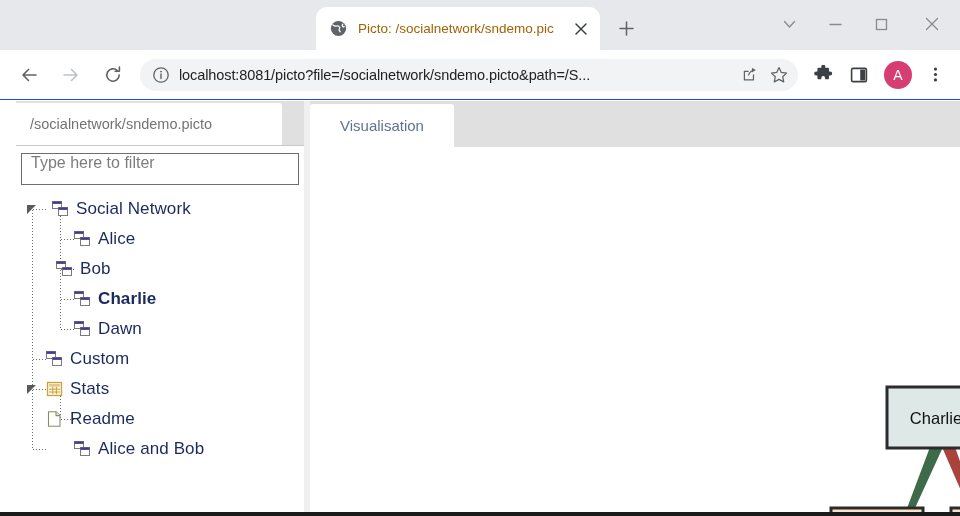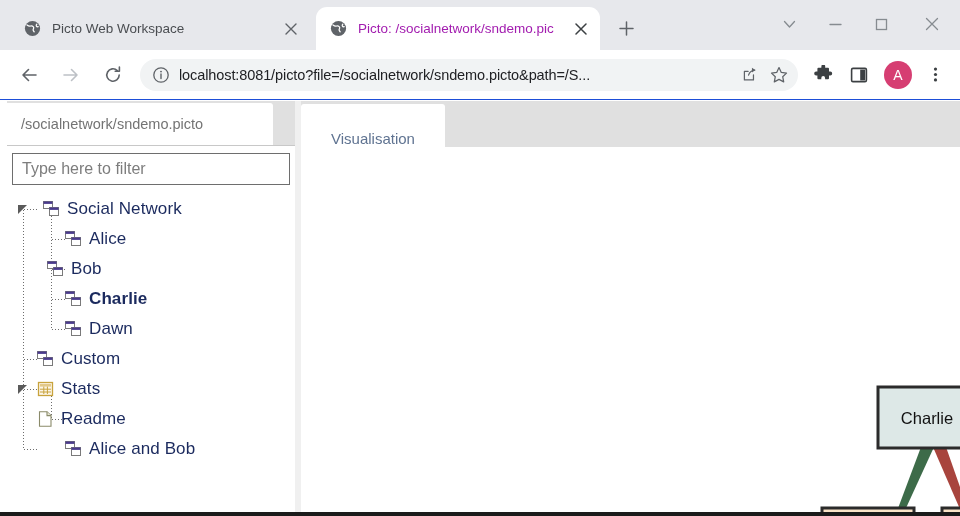--- a/index.html
+++ b/index.html
@@ -35,21 +35,21 @@
     border-top-left-radius: 11px; border-top-right-radius: 11px;
   }
   .tab .favicon {
     width: 17px; height: 17px; margin-left: 14px; flex: 0 0 auto;
     position: relative;
   }
   .favicon svg { display:block; }
   .tab .tab-title {
     margin-left: 11px;
     font-size: 13.5px;
-    color: #a21caf;
+    color: #a16207;
     white-space: nowrap;
     overflow: hidden;
     flex: 1 1 auto;
   }
   .tab.inactive .tab-title { color: #4a4d51; }
   .tab .tab-close {
     width: 22px; height: 22px; margin-right: 8px; flex: 0 0 auto;
     display: flex; align-items: center; justify-content: center;
     color: #5f6368;
   }
@@ -125,21 +125,21 @@
     color: #ffffff;
     display: flex; align-items: center; justify-content: center;
     font-size: 14px;
     margin-left: 6px; margin-right: 6px;
     flex: 0 0 auto;
   }
   .menu-dots { margin-right: 8px; }
 
   
   .page {
-    position: absolute; left: 7px; top: 101px; width: 884px; height: 415px;
+    position: absolute; left: 16px; top: 101px; width: 884px; height: 415px;
     background: #0ea5e9;
   }
 
   
   .leftpanel {
     position: absolute; left: 0; top: 0; width: 288px; height: 415px;
     background: #e0e0e0;
     box-sizing: border-box;
   }
   .lp-tabbar {
@@ -160,21 +160,21 @@
     position: absolute; left: 0; top: 44px; width: 288px; height: 371px;
     background: #ffffff;
     border-top: 1px solid #c8c8c8;
     box-sizing: border-box;
   }
   .filterbox {
     position: absolute; left: 5px; top: 7px; width: 278px; height: 32px;
     border: 1px solid #6e6e6e;
     background: #ffffff;
     box-sizing: border-box;
-    display: flex; align-items: center;
+    display: flex; 
   }
   .filterbox .ph {
     margin-left: 9px; font-size: 16px; color: #7d7d7d;
   }
   .tree {
     position: absolute; left: 0; top: 48px; width: 288px; height: 320px;
     overflow: hidden;
   }
   .trow {
     position: relative; height: 30px;
@@ -196,21 +196,21 @@
     box-sizing: border-box;
   }
   .rp-tabbar {
     position: absolute; left: 0; top: 0; width: 666px; height: 46px;
     background: #e0e0e0;
   }
   .rp-tab {
     position: absolute; left: 0; top: 3px; width: 144px; height: 43px;
     background: #ffffff;
     border-top-left-radius: 3px; border-top-right-radius: 3px;
-    display: flex; align-items: flex-end; justify-content: center;
+    display: flex; align-items: center; justify-content: center;
   }
   .rp-tab-label { font-size: 15px; color: #5f7391; }
   .rp-body {
     position: absolute; left: 0; top: 46px; width: 666px; height: 369px;
     background: #ffffff;
     overflow: hidden;
   }
   .diagram { position: absolute; left: 0; top: 0; width: 666px; height: 369px; }
 
   .splitter {
@@ -226,35 +226,20 @@
     background: #e0e0e0;
   }
 </style>
 </head>
 <body>
 
 <div id="app">
 
   <div class="tabstrip">
 
-    <div class="tab inactive">
-      <span class="favicon">
-        <svg width="17" height="17" viewBox="0 0 17 17">
-          <circle cx="8.5" cy="8.5" r="7.6" fill="#5f6368"></circle>
-          <path d="M3 5 q2 1.6 3.6 1 q1.4-.5 2.6.6 q1 1 .2 2.2 q-.8 1.2.2 2.2 l.6.8
-                   M12.8 4.2 q-1 .9-.4 1.9 q.6 1 1.8.6" stroke="#ffffff" stroke-width="1.25" fill="none" stroke-linecap="round"></path>
-        </svg>
-      </span>
-      <span class="tab-title">Picto Web Workspace</span>
-      <span class="tab-close">
-        <svg width="12" height="12" viewBox="0 0 12 12">
-            <path d="M1 1 L11 11 M11 1 L1 11" stroke="#5f6368" stroke-width="1.4" stroke-linecap="round"></path>
-          </svg>
-      </span>
-    </div>
 
     <div class="tab active">
       <span class="favicon">
         <svg width="17" height="17" viewBox="0 0 17 17">
           <circle cx="8.5" cy="8.5" r="7.6" fill="#5f6368"></circle>
           <path d="M3 5 q2 1.6 3.6 1 q1.4-.5 2.6.6 q1 1 .2 2.2 q-.8 1.2.2 2.2 l.6.8
                    M12.8 4.2 q-1 .9-.4 1.9 q.6 1 1.8.6" stroke="#ffffff" stroke-width="1.25" fill="none" stroke-linecap="round"></path>
         </svg>
       </span>
       <span class="tab-title">Picto: /socialnetwork/sndemo.pic</span>

